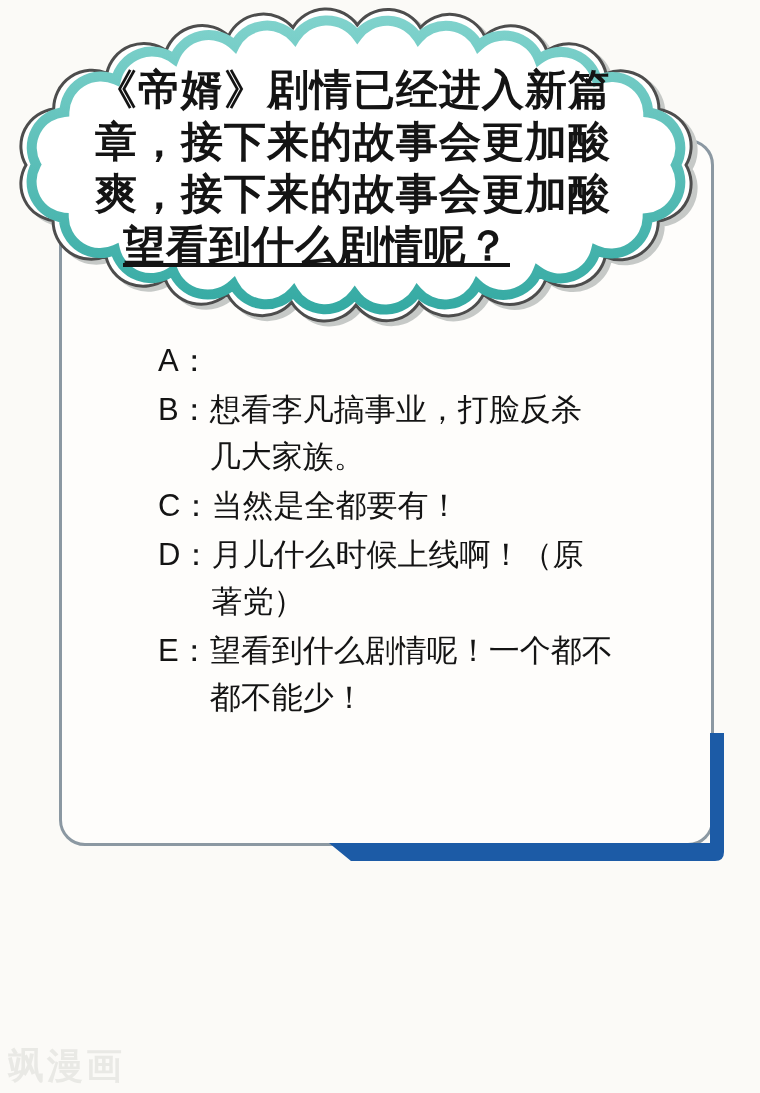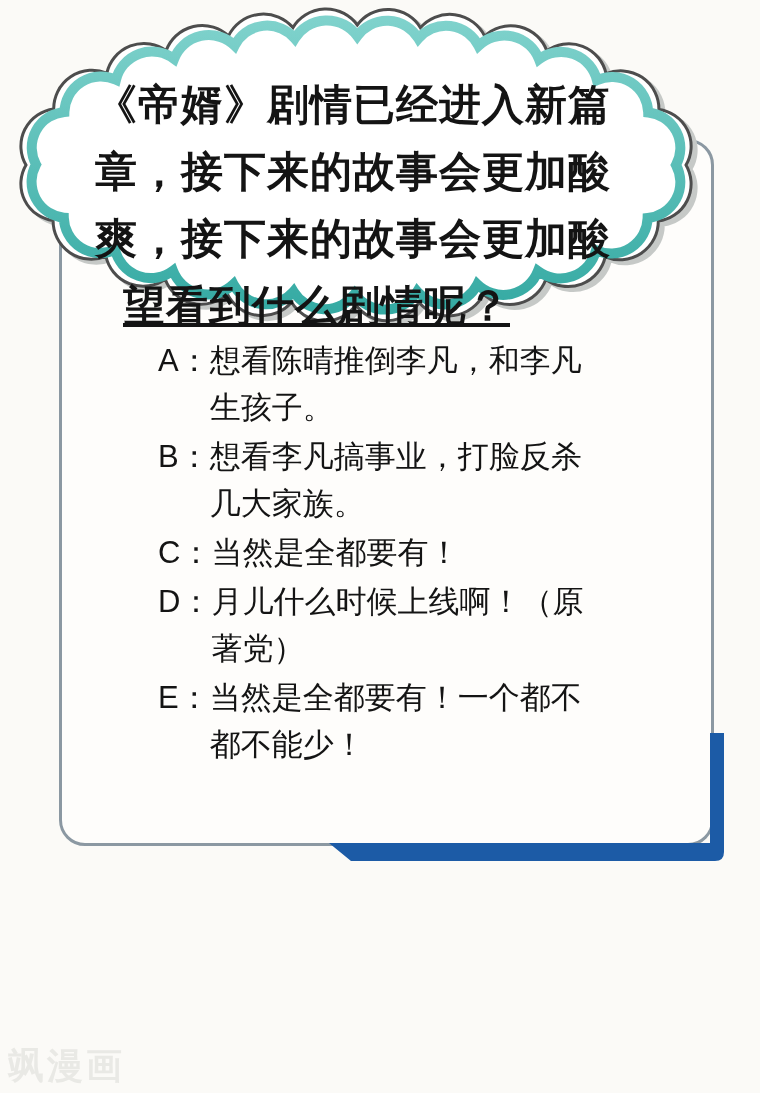--- a/index.html
+++ b/index.html
@@ -30,21 +30,21 @@
   
   .cloud-svg{
     position:absolute;left:0;top:0;width:760px;height:350px;z-index:3;
     filter:drop-shadow(5px 4px 0 #c6c9c7);
   }
   .cloud-text{
     position:absolute;left:95px;top:64px;z-index:4;
     font-size:42px;line-height:52px;font-weight:700;letter-spacing:1px;
     white-space:nowrap;
   }
-  .cloud-text .cline{height:52px;margin-top:15px;}
+  .cloud-text .cline{height:52px;}
   .cloud-text .cline.indent{padding-left:28px;text-decoration:underline;}
   
   .options{
     position:absolute;left:158px;top:337px;z-index:4;
     font-size:31px;line-height:47px;font-weight:500;
   }
   .opt{display:flex;margin-bottom:2px;}
   .opt-label{flex:0 0 46px;white-space:nowrap;}
   .opt-text{white-space:nowrap;}
   
@@ -79,24 +79,20 @@
   <div class="cloud-text">
     <div class="cline">《帝婿》剧情已经进入新篇</div>
     <div class="cline">章，接下来的故事会更加酸</div>
     <div class="cline">爽，接下来的故事会更加酸</div>
     <div class="cline indent">望看到什么剧情呢？</div>
   </div>
 
   <div class="options">
     <div class="opt">
       <span class="opt-label">A：</span>
-      <div class="opt-text">
-        <div>想看陈晴推倒李凡，和李凡</div>
-        <div>生孩子。</div>
-      </div>
     </div>
     <div class="opt">
       <span class="opt-label">B：</span>
       <div class="opt-text">
         <div>想看李凡搞事业，打脸反杀</div>
         <div>几大家族。</div>
       </div>
     </div>
     <div class="opt">
       <span class="opt-label">C：</span>
@@ -107,21 +103,21 @@
     <div class="opt">
       <span class="opt-label">D：</span>
       <div class="opt-text">
         <div>月儿什么时候上线啊！（原</div>
         <div>著党）</div>
       </div>
     </div>
     <div class="opt">
       <span class="opt-label">E：</span>
       <div class="opt-text">
-        <div>当然是全都要有！一个都不</div>
+        <div>望看到什么剧情呢！一个都不</div>
         <div>都不能少！</div>
       </div>
     </div>
   </div>
 
   <div class="watermark">飒漫画</div>
 
 </div>
 
 </body></html>

